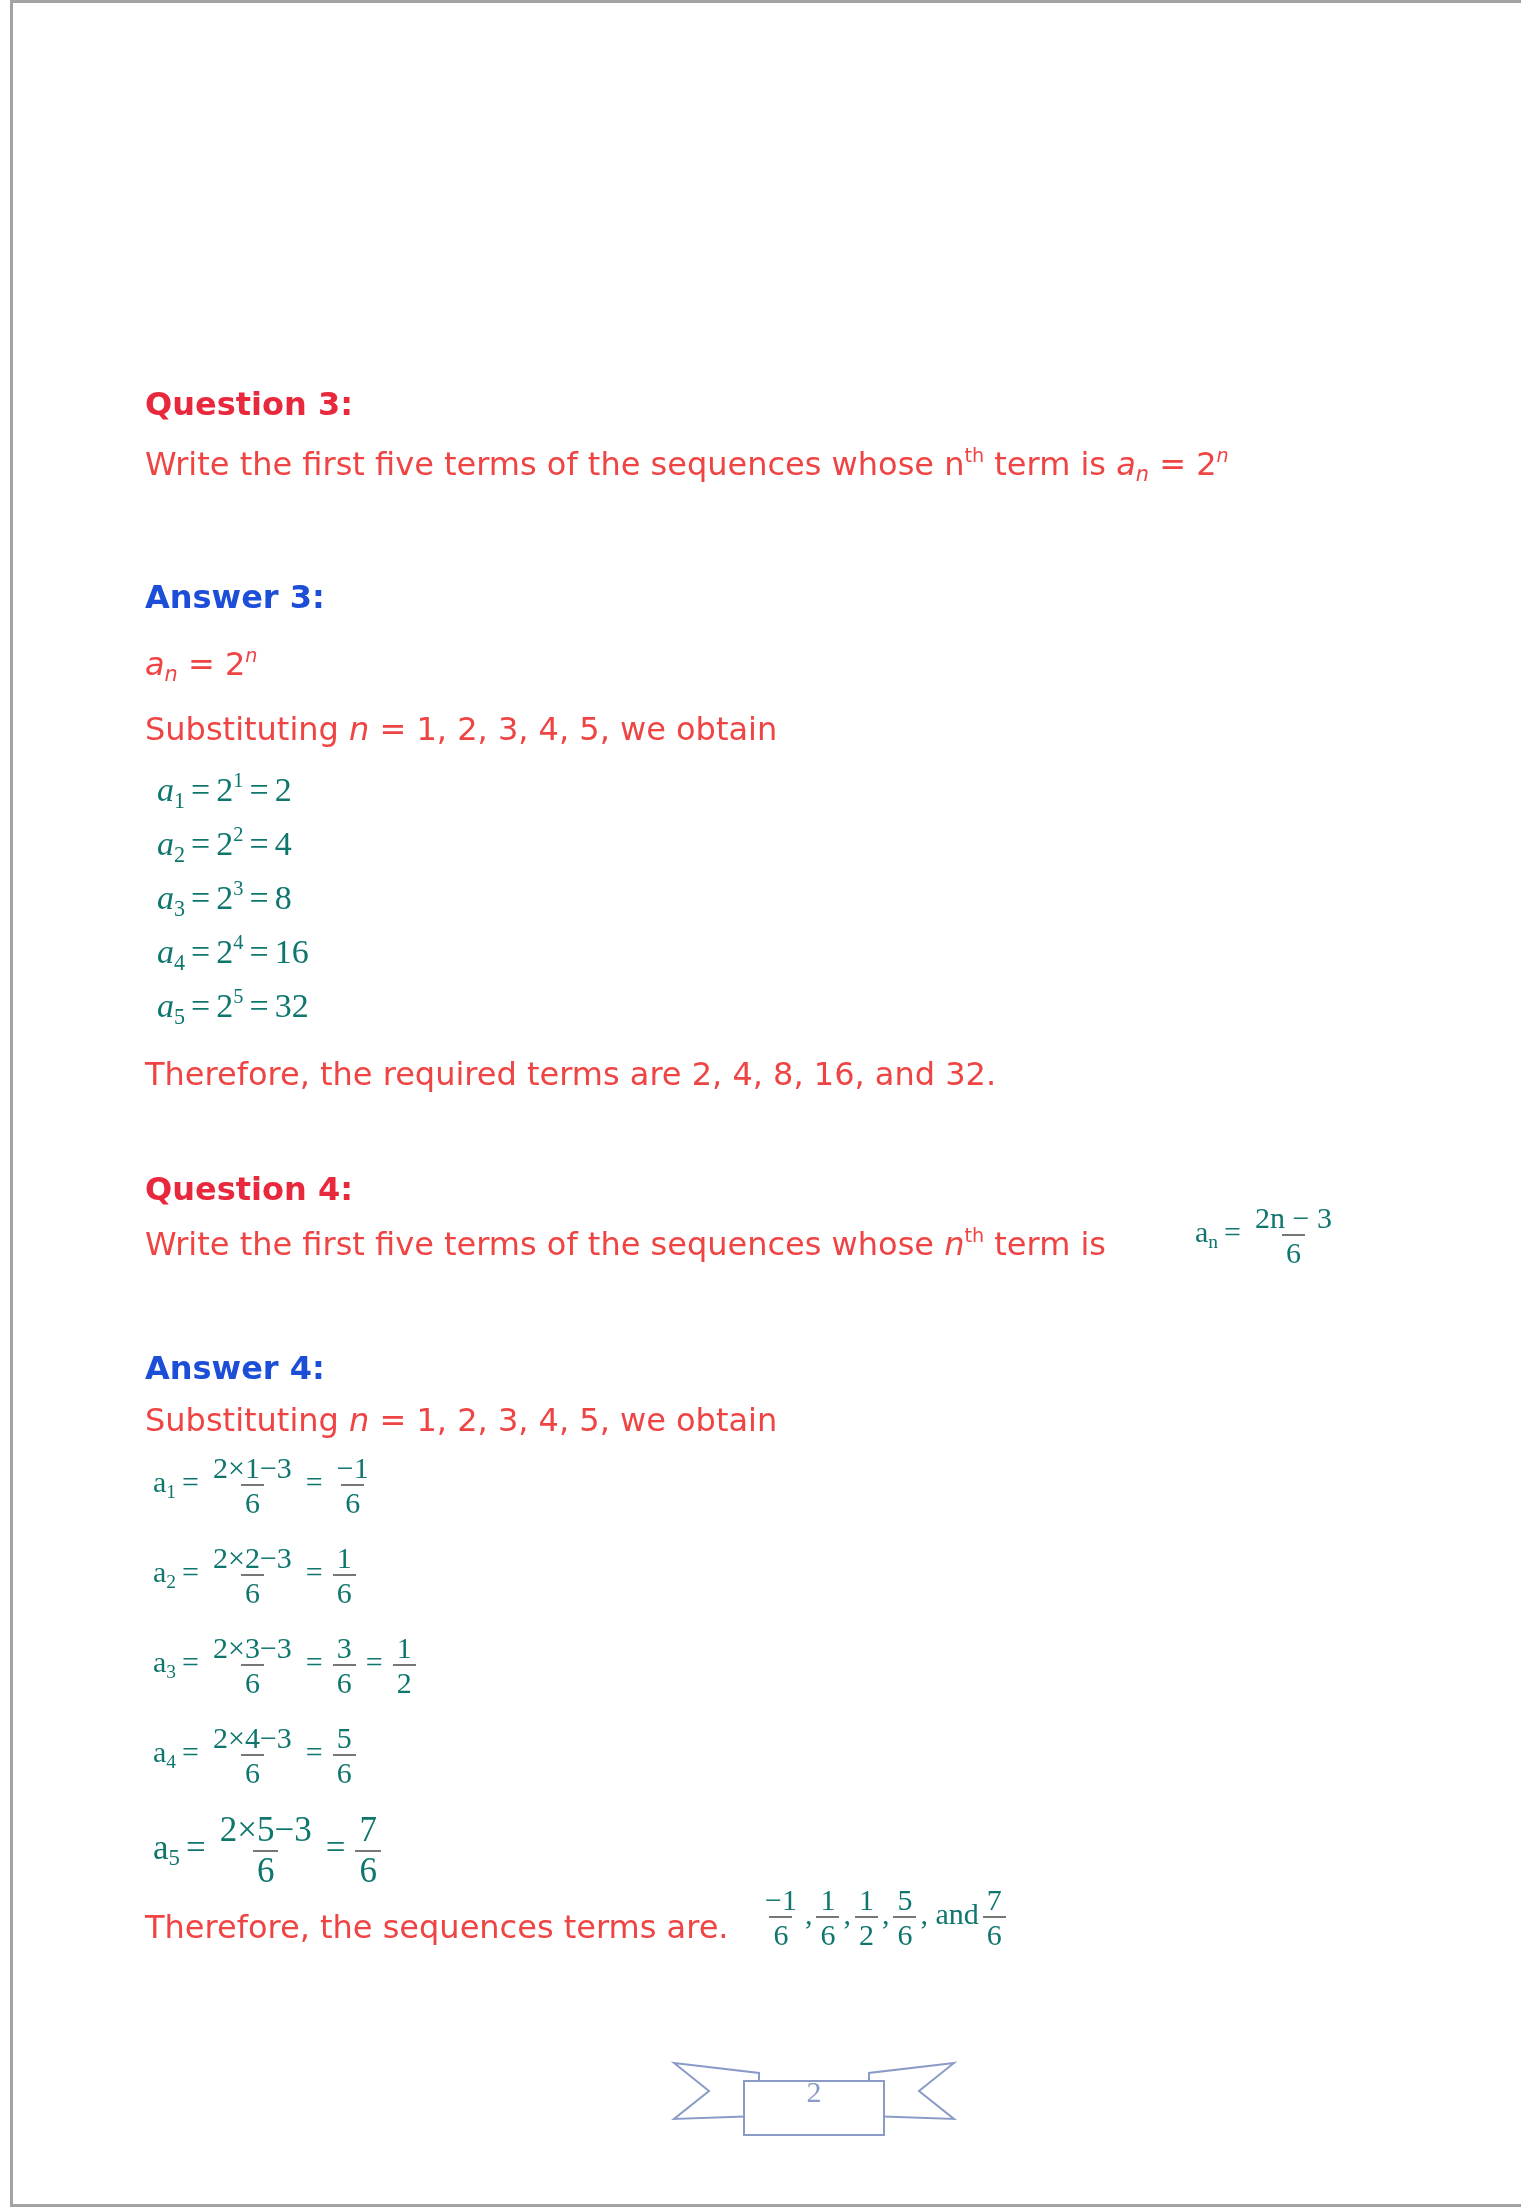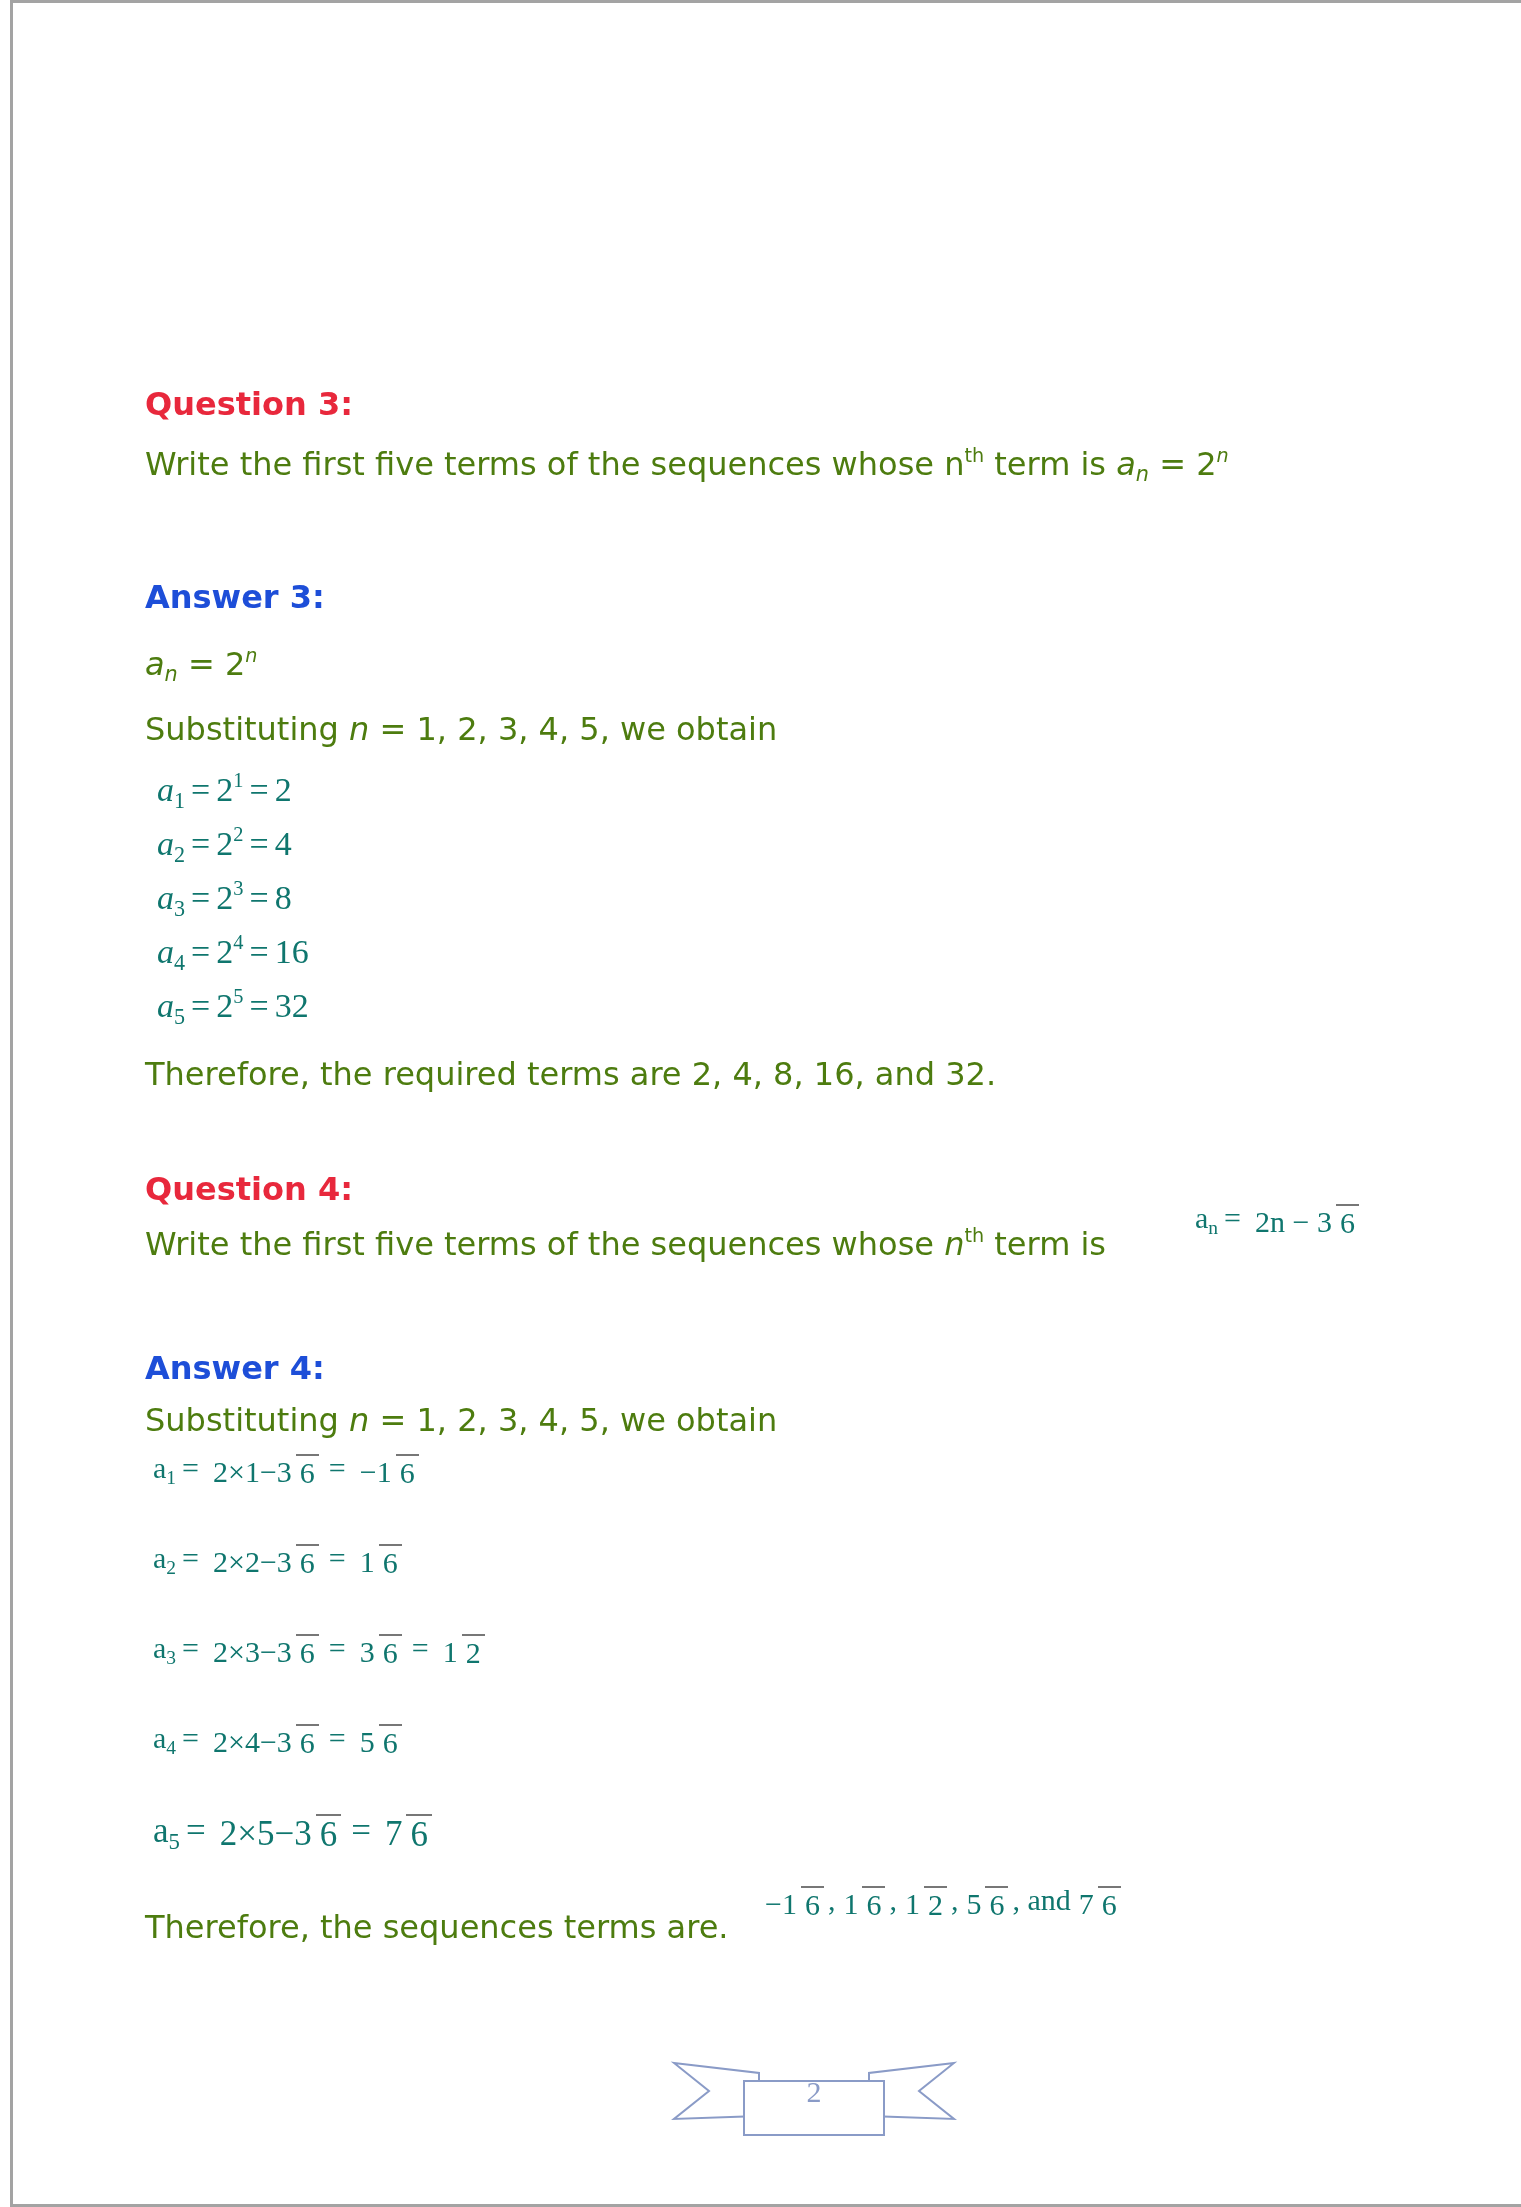--- a/index.html
+++ b/index.html
@@ -2,31 +2,31 @@
 <html><head>
 <meta charset="utf-8">
 <style>
   html, body { margin: 0; padding: 0; background: #ffffff; }
   body { width: 1521px; height: 2207px; position: relative; overflow: hidden; }
   .page {
     position: absolute; left: 10px; top: 0; width: 1515px; height: 2201px;
     border: 3px solid #a3a3a3; background: #fff;
   }
   .content { position: absolute; left: 132px; top: 0; width: 1300px; }
-  .text { font-family: "DejaVu Sans", sans-serif; font-size: 32px; color: #4d7c0f; }
+  .text { font-family: "DejaVu Sans", sans-serif; font-size: 32px; color: #ef4444; }
   .q-heading { font-family: "DejaVu Sans", sans-serif; font-weight: bold; font-size: 32px; color: #e8283c; position: absolute; }
   .a-heading { font-family: "DejaVu Sans", sans-serif; font-weight: bold; font-size: 32px; color: #1d4ed8; position: absolute; }
   .line { position: absolute; white-space: nowrap; }
   i { font-style: italic; }
   sup { font-size: 60%; vertical-align: 0.7em; line-height: 0; }
   sub { font-size: 65%; vertical-align: -0.3em; line-height: 0; }
 
   .math { font-family: Liberation Serif, serif; color: #0f766e; position: absolute; white-space: nowrap; }
   .math-eq { font-size: 34px; }
-  .frac { display: inline-flex; align-items: center; vertical-align: middle; margin: 0 4px; }
+  .frac { display: inline-flex; flex-direction: column; align-items: center; vertical-align: middle; margin: 0 4px; }
   .frac .num { padding: 0 4px; line-height: 1.1; }
   .frac .den { padding: 0 4px; line-height: 1.1; border-top: 2px solid #777; }
   .mathsym { margin: 0 6px; }
 
   .ribbon { position: absolute; left: 656px; top: 2048px; width: 290px; height: 90px; }
   .ribbon-num { position: absolute; left: 0; width: 100%; top: 24px; text-align: center;
     font-family: "Liberation Serif", serif; font-size: 30px; color: #8a9bc7; }
 </style>
 </head>
 <body>

